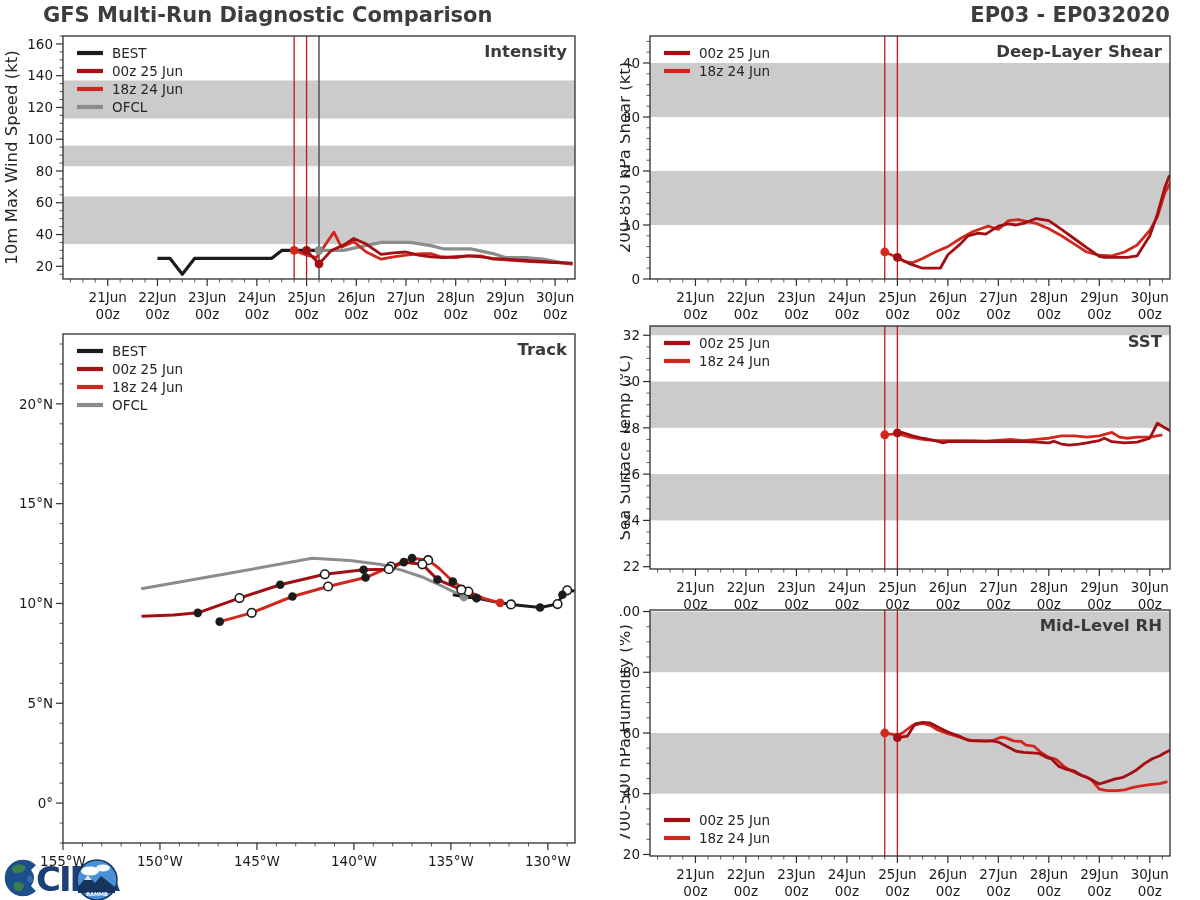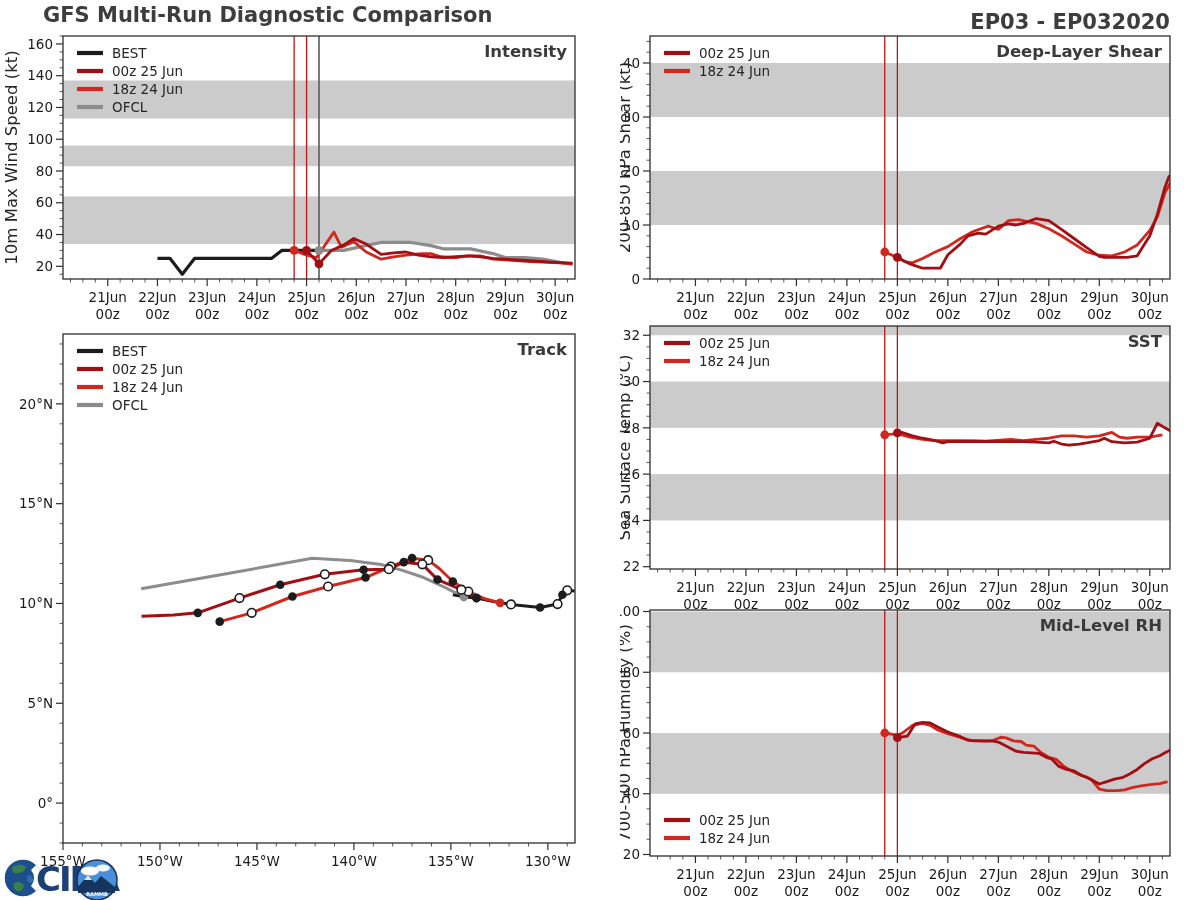--- a/index.html
+++ b/index.html
@@ -15,21 +15,21 @@
   .legend-label{font-size:13.5px;fill:#262626;}
   .badge-text{font-size:5px;fill:#ffffff;font-weight:bold;}
 </style>
 </head>
 <body>
 
 <div id="page">
 
   <div class="abs main-title" style="left:6px;top:3px;margin-left:37px;">GFS Multi-Run Diagnostic Comparison</div>
 
-  <div class="abs main-title" style="left:700px;top:10px;width:470px;text-align:right;">EP03 - EP032020</div>
+  <div class="abs main-title" style="left:700px;top:3px;width:470px;text-align:right;">EP03 - EP032020</div>
 
   <svg class="abs" style="left:2px;top:853px;" width="118" height="47" viewBox="0 0 118 47">
     <g>
       <circle cx="21" cy="25" r="19" fill="#1d4f8c"></circle>
       <circle cx="21" cy="25" r="19" fill="none" stroke="#ffffff" stroke-width="1.5"></circle>
       <path d="M10 14 q8 -5 14 0 q-2 6 -8 6 q-6 2 -6 -6z" fill="#3b7f4e"></path>
       <path d="M12 30 q6 -3 10 2 q-1 7 -7 6 q-5 -3 -3 -8z" fill="#3b7f4e"></path>
       <path d="M27 22 q5 1 4 7 q-5 2 -6 -2 q0 -4 2 -5z" fill="#2e6bab"></path>
       <path d="M34 12 a19 19 0 0 1 0 26 l-5 -5 a12 12 0 0 0 0 -16 z" fill="#ffffff"></path>
     </g>

